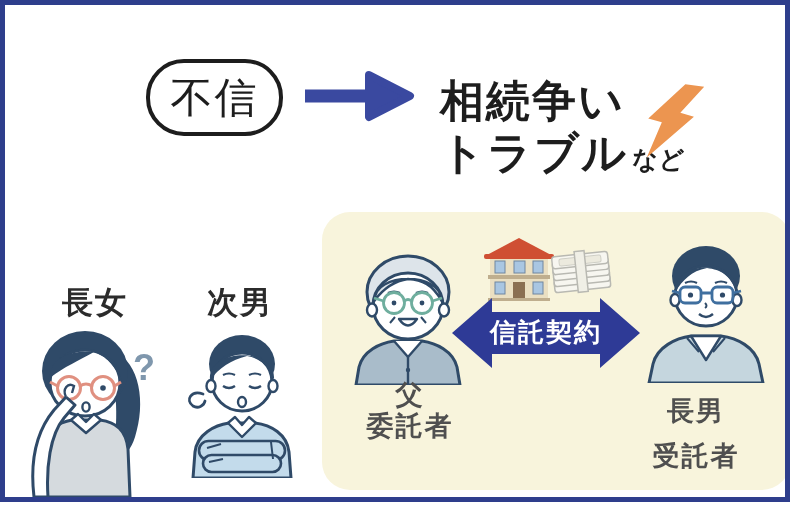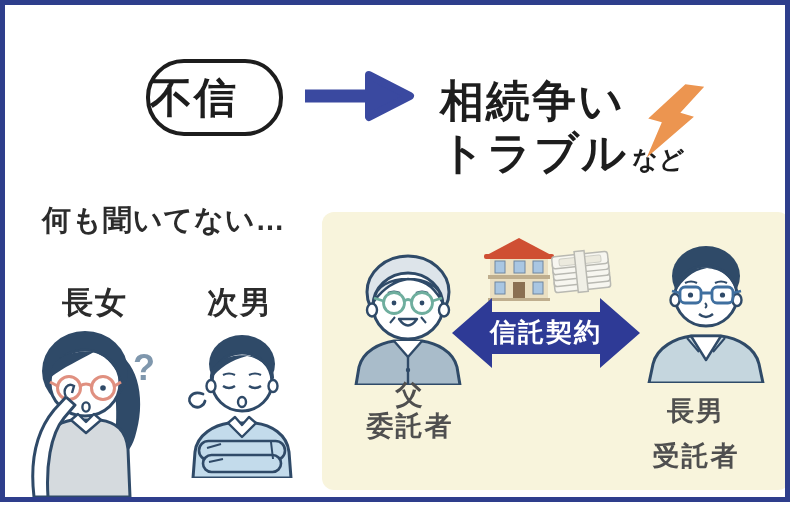--- a/index.html
+++ b/index.html
@@ -9,42 +9,42 @@
   .frame{
     position:relative; width:790px; height:502px;
     border:5px solid #2e3e8c; background:#ffffff; overflow:hidden;
   }
   .abs{ position:absolute; }
 
   
   .cause-box{
     left:141px; top:54px; width:137px; height:77px;
     border:4px solid #1d1d1d; border-radius:38px;
-    display:flex; align-items:center; 
-    font-size:42px; font-weight:bold; color:#1d1d1d; letter-spacing:2px;
+    display:flex; align-items:center; justify-content:center;
+    font-size:42px; font-weight:normal; color:#1d1d1d; letter-spacing:2px;
   }
   .top-arrow{ left:298px; top:65px; }
   .result-heading{ left:435px; top:33px; color:#1d1d1d; font-weight:bold;margin-top:36px; }
   .result-line1{ font-size:44px; line-height:54px; letter-spacing:2px; }
   .result-line2{ font-size:44px; line-height:50px; letter-spacing:2px; }
   .result-suffix{ font-size:25px; letter-spacing:1px; margin-left:4px; }
   .lightning{ left:641px; top:77px; transform:rotate(8deg); }
 
   
   .speech{ left:37px; top:196px; font-size:29px; font-weight:bold; color:#2b2b2b; letter-spacing:1px; }
   .sib-label{ font-size:31px; font-weight:bold; color:#2b2b2b; width:90px; text-align:center; letter-spacing:2px; }
   .daughter-label{ left:45px; top:277px; }
   .second-son-label{ left:190px; top:277px; }
   .daughter-fig{ left:17px; top:320px; }
   .second-son-fig{ left:178px; top:323px; }
 
   
   .trust-box{
     left:317px; top:207px; width:468px; height:278px;
-    background:#f8f4dc; border-radius:12px;
+    background:#f8f4dc; border-radius:28px;
   }
   .father-fig{ left:26px; top:36px; }
   .house{ left:160px; top:24px; }
   .money{ left:227px; top:34px; transform:rotate(-6deg); }
   .son-fig{ left:321px; top:28px; }
   .contract-wrap{ left:130px; top:84px; width:188px; height:74px; }
   .contract-wrap svg{ position:absolute; inset:0; }
   .contract-label{
     position:absolute; inset:0; display:flex; align-items:center; justify-content:center;
     color:#ffffff; font-size:26px; font-weight:bold; letter-spacing:2px; padding-bottom:2px;
@@ -74,21 +74,20 @@
     <div class="result-line1">相続争い</div>
     <div class="result-line2">
       <span>トラブル</span><span class="result-suffix">など</span>
     </div>
   </div>
 
   <svg class="abs lightning" width="56" height="80" viewBox="0 0 56 80">
     <path d="M34 1 L2 40 L16 42 L6 79 L47 32 L33 30 L53 1 Z" fill="#ec9550"></path>
   </svg>
 
-  <div class="abs speech">何も聞いてない…</div>
   <div class="abs sib-label second-son-label">次男</div>
   <div class="abs sib-label daughter-label">長女</div>
 
   <svg class="abs daughter-fig" width="135" height="172" viewBox="0 0 135 172">
     <path d="M92 26 C118 38 124 78 113 112 C108 128 98 136 91 128 C96 100 96 60 86 38 Z" fill="#2f4a68"></path>
     <ellipse cx="63" cy="46" rx="43" ry="40" fill="#2f4a68"></ellipse>
     <ellipse cx="63" cy="58" rx="35" ry="33" fill="#ffffff" stroke="#2f4a68" stroke-width="3"></ellipse>
     <path d="M29 52 C24 20 100 16 98 52 C88 34 80 30 72 27 C56 36 42 42 29 52 Z" fill="#2f4a68"></path>
     <path d="M18 172 L20 124 C22 105 38 97 50 95 L78 95 C94 97 104 105 106 124 L108 172 Z" fill="#d5dade" stroke="#2f4a68" stroke-width="3"></path>
     <path d="M49 95 L64 108 L79 95 L72 89 L64 97 L56 89 Z" fill="#ffffff" stroke="#2f4a68" stroke-width="2.4" stroke-linejoin="round"></path>

